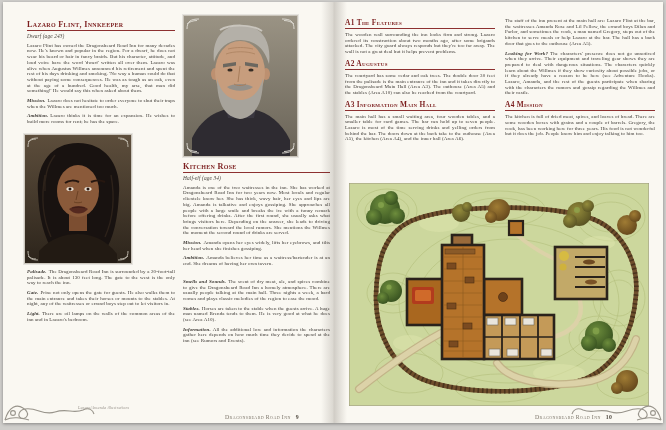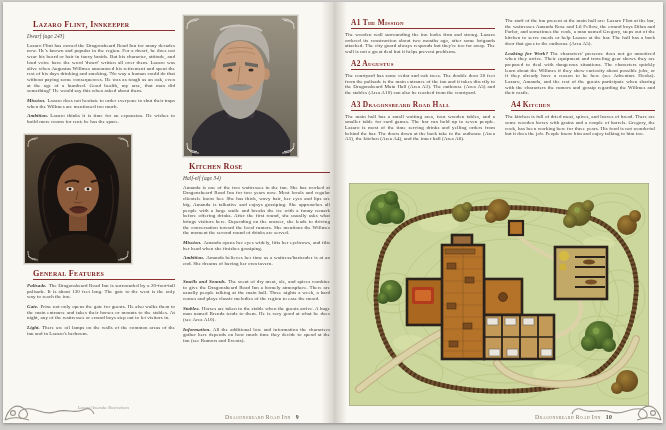--- a/index.html
+++ b/index.html
@@ -22,21 +22,21 @@
   }
   .col{
     position:absolute;text-align:justify;
     font-size:5px;line-height:5.7px;color:#3b3733;
     letter-spacing:.1px;
   }
   .col p{margin:0 0 4px 0;}
   .h-red{
     font-variant:small-caps;font-weight:bold;color:#7b1d1d;
     font-size:8.2px;line-height:9px;letter-spacing:.3px;
-    border-bottom:1px solid #8d3030;padding-bottom:1px;margin:0 0 3px 6px;
+    border-bottom:1px solid #8d3030;padding-bottom:1px;margin:0 0 3px 0;
     text-align:left;
   }
   .h-area{font-size:7.4px;}
   .subtitle{font-style:italic;font-size:5.4px;color:#4a453f;margin:0 0 3px 0;text-align:left;}
   .lead{font-weight:bold;font-style:italic;margin-right:2px;}
   .gap8{height:8px;}
   .portrait{display:block;margin:0 0 5px 0;border:1px solid #c9c4ba;box-shadow:0 0 0 1px rgba(0,0,0,.08);}
   .map-wrap{position:absolute;left:346px;top:181px;width:300px;height:223px;}
   .footer-note{
     position:absolute;left:75px;top:403px;font-size:4px;color:#96918a;
@@ -90,21 +90,20 @@
         <path d="M44 74 C49 70 58 70 63 74 C58 80 49 80 44 74 Z" fill="#55291f"></path>
         <path d="M47 73 C51 72 56 72 60 73" stroke="#3a1a13" stroke-width=".7" fill="none"></path>
         <g stroke="#cfcabe" stroke-width="1" fill="none" opacity=".85">
           <path d="M3 12 C3 5 6 3 13 3 M3 7 C5 5 8 4 11 4"></path>
           <path d="M103 12 C103 5 100 3 93 3 M103 7 C101 5 98 4 95 4"></path>
           <path d="M3 116 C3 123 6 125 13 125 M3 121 C5 123 8 124 11 124"></path>
           <path d="M103 116 C103 123 100 125 93 125 M103 121 C101 123 98 124 95 124"></path>
         </g>
       </svg>
 
-      <div class="h-red">General Features</div>
       <p><b class="lead">Palisade.</b><span>The Dragonsbeard Road Inn is surrounded by a 20-foot-tall palisade. It is about 130 feet long. The gate to the west is the only way to reach the inn.</span></p>
       <p><b class="lead">Gate.</b><span>Prine not only opens the gate for guests. He also walks them to the main entrance and takes their horses or mounts to the stables. At night, any of the waitresses or errand boys step out to let visitors in.</span></p>
       <p><b class="lead">Light.</b><span>There are oil lamps on the walls of the common areas of the inn and in Lazaro's bedroom.</span></p>
     </div>
 
     <div class="col" style="left:180px;top:13px;width:147px;">
 
       <svg class="portrait" width="113" height="140" viewBox="0 0 113 140">
         <defs>
           <linearGradient id="lbg" x1="0" y1="0" x2="0" y2="1">
@@ -145,32 +144,32 @@
       <div class="gap8"></div>
       <p><b class="lead">Smells and Sounds.</b><span>The scent of dry meat, ale, and spices combine to give the Dragonsbeard Road Inn a homely atmosphere. There are usually people talking at the main hall. Three nights a week, a bard comes and plays classic melodies of the region to ease the mood.</span></p>
       <p><b class="lead">Stables.</b><span>Horses are taken to the stable when the guests arrive. A huge man named Brenda tends to them. He is very good at what he does (see Area A10).</span></p>
       <p><b class="lead">Information.</b><span>All the additional lore and information the characters gather here depends on how much time they decide to spend at the inn (see Rumors and Events).</span></p>
     </div>
   </div>
 
   <div class="page page-right">
 
     <div class="col" style="left:12px;top:16px;width:150px;">
-      <div class="h-red h-area">A1 The Mission</div>
+      <div class="h-red h-area">A1 The Features</div>
       <p>The wooden wall surrounding the inn looks firm and strong. Lazaro ordered its construction about two months ago, after some brigands attacked. The city guard always responds but they're too far away. The wall is not a great deal but it helps prevent problems.</p>
       <div class="h-red h-area">A2 Augustus</div>
       <p>The courtyard has some cedar and oak trees. The double door 30 feet from the palisade is the main entrance of the inn and it takes directly to the Dragonsbeard Main Hall (Area A3). The outhouse (Area A5) and the stables (Area A10) can also be reached from the courtyard.</p>
-      <div class="h-red h-area">A3 Dragonsbeard Road Hall</div>
+      <div class="h-red h-area">A3 Information Main Hall</div>
       <p>The main hall has a small waiting area, four wooden tables, and a smaller table for card games. The bar can hold up to seven people. Lazaro is most of the time serving drinks and yelling orders from behind the bar. The doors down at the back take to the outhouse (Area A5), the kitchen (Area A4), and the inner hall (Area A6).</p>
     </div>
 
     <div class="col" style="left:172px;top:16px;width:150px;">
       <p>The staff of the inn present at the main hall are: Lazaro Flint at the bar, the waitresses Amanda Rose and Lil Fellow, the errand boys Dilan and Parlor, and sometimes the cook, a man named Gregory, steps out of the kitchen to serve meals or help Lazaro at the bar. The hall has a back door that goes to the outhouse (Area A5).</p>
       <p><b class="lead">Looking for Work?</b><span>The characters' presence does not go unnoticed when they arrive. Their equipment and traveling gear shows they are prepared to deal with dangerous situations. The characters quickly learn about the Willmes if they show curiosity about possible jobs, or if they already have a reason to be here (see Adventure Hooks). Lazaro, Amanda, and the rest of the guests participate when sharing with the characters the rumors and gossip regarding the Willmes and their castle.</span></p>
-      <div class="h-red h-area">A4 Kitchen</div>
+      <div class="h-red h-area">A4 Mission</div>
       <p>The kitchen is full of dried meat, spices, and loaves of bread. There are some wooden boxes with grains and a couple of barrels. Gregory, the cook, has been working here for three years. His food is not wonderful but it does the job. People know him and enjoy talking to him too.</p>
     </div>
   </div>
 
   <div class="map-wrap">
     <svg width="300" height="223" viewBox="0 0 300 223">
       <defs>
         <radialGradient id="tg" cx=".4" cy=".35" r=".8">
           <stop offset="0" stop-color="#6d8d3c"></stop>
             <stop offset="1" stop-color="#2e471b"></stop>

